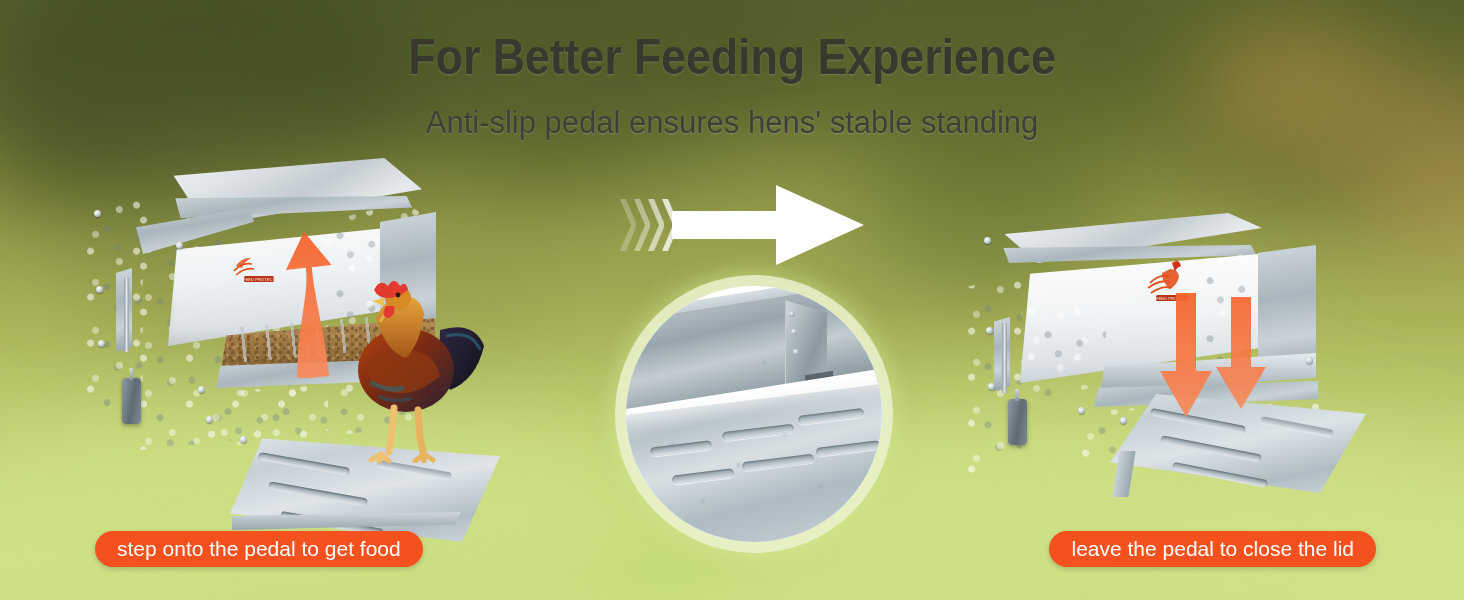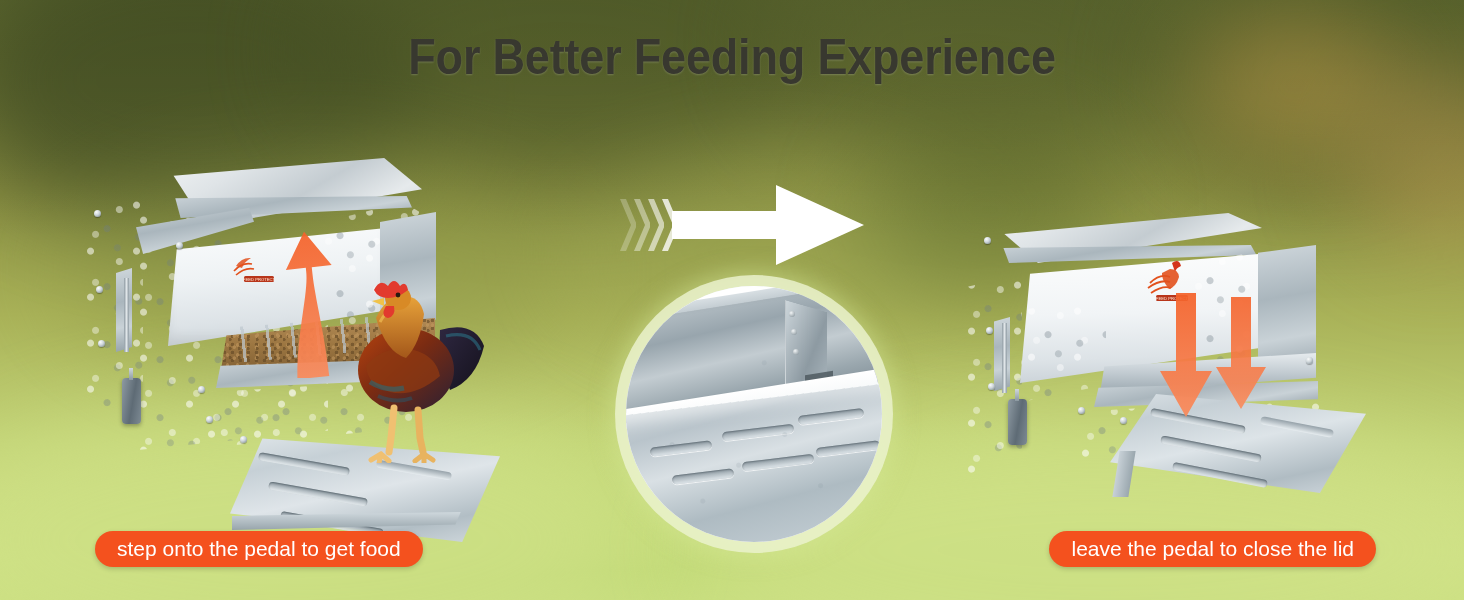--- a/index.html
+++ b/index.html
@@ -173,20 +173,21 @@
     <div class="blob b6"></div>
     <div class="blob b7"></div>
     <div class="blob b8"></div>
     <div class="blob b9"></div>
     <div class="blob b10"></div>
     <div class="blob b11"></div>
     <div class="bg-veil"></div>
   </div>
 
   <div class="title">For Better Feeding Experience</div>
+  <div class="subtitle">Anti-slip pedal ensures hens' stable standing</div>
 
   <div class="product prod-left">
 
     <div class="pf metal-b spangle" style="left:5px;top:45px;width:58px;height:230px;clip-path:polygon(0 8%,100% 0,100% 88%,0 100%);"></div>
 
     <div class="pf metal-a spangle" style="left:58px;top:60px;width:190px;height:240px;clip-path:polygon(0 0,100% 12%,100% 92%,0 100%);"></div>
 
     <div class="pf metal-a" style="left:72px;top:8px;width:270px;height:68px;clip-path:polygon(8% 26%,86% 0,100% 46%,20% 100%);
                 box-shadow:0 3px 7px rgba(0,0,0,.22);"></div>
     <div class="pf metal-c" style="left:74px;top:46px;width:266px;height:22px;clip-path:polygon(8% 10%,95% 0,97% 52%,10% 100%);"></div>

